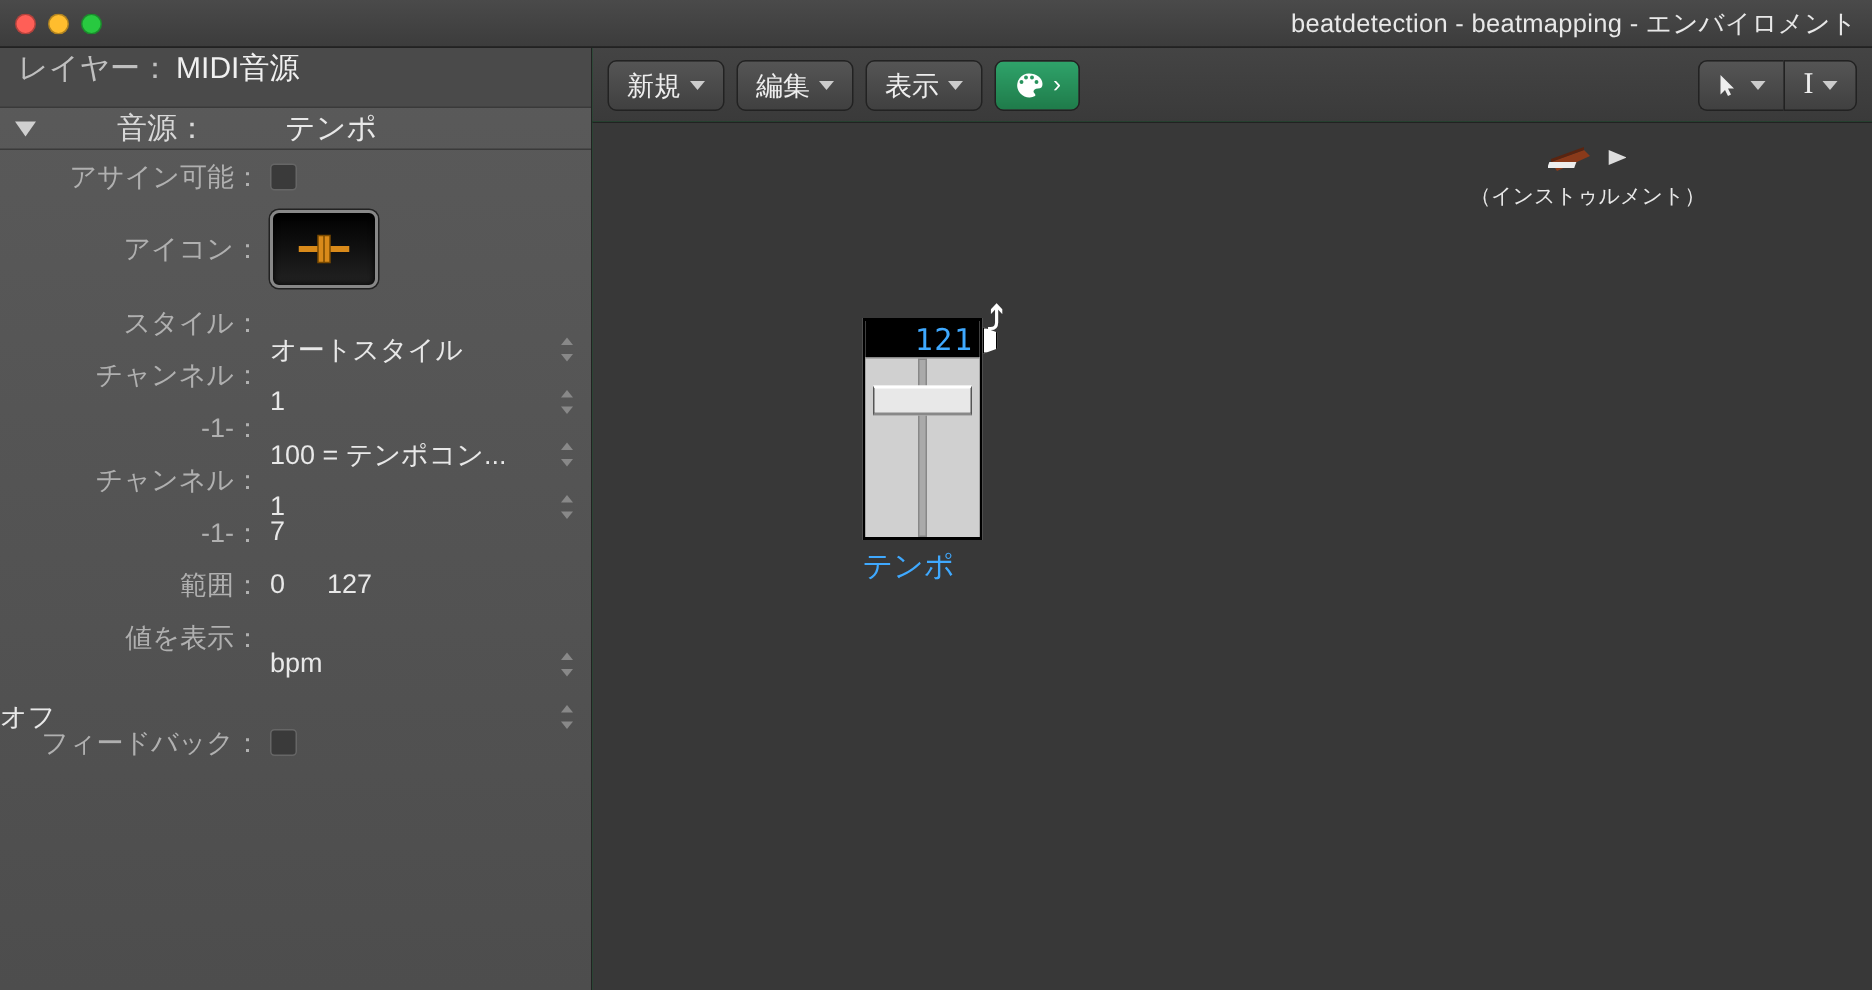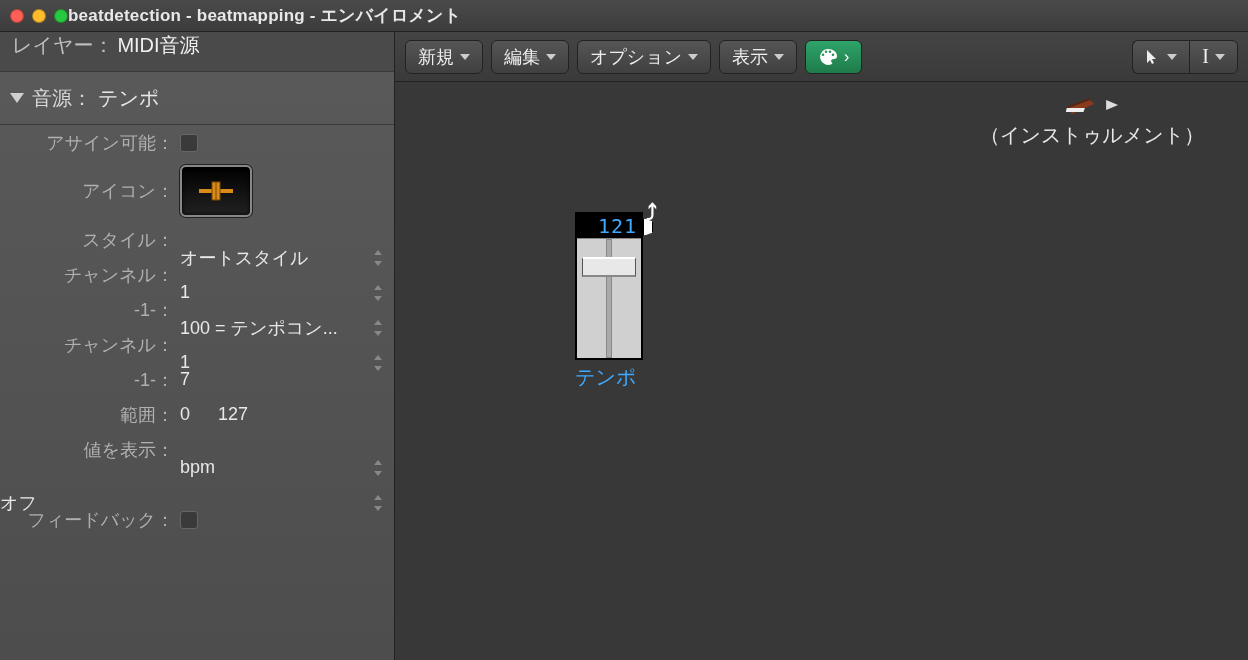--- a/index.html
+++ b/index.html
@@ -5,33 +5,33 @@
   * { box-sizing: border-box; margin: 0; padding: 0; font-family: -apple-system, "Helvetica Neue", Arial, sans-serif; }
   body { background: #1e1e1e; width: 1248px; height: 660px; overflow: hidden; position: relative; color: #d0d0d0; }
 
   
   .titlebar { height: 32px; background: linear-gradient(#4a4a4a,#3c3c3c); display: flex; align-items: center; padding: 0 10px; border-bottom: 1px solid #222; }
   .traffic { display: flex; gap: 8px; }
   .tl { width: 14px; height: 14px; border-radius: 50%; border: 1px solid rgba(0,0,0,.3); }
   .tl.red { background: #ff5f57; }
   .tl.yellow { background: #ffbd2e; }
   .tl.green { background: #28c940; }
-  .wintitle { flex: 1; text-align: left; font-size: 17px; color: #e8e8e8; font-weight: 700; letter-spacing: .2px; }
+  .wintitle { flex: 1; text-align: right; font-size: 17px; color: #e8e8e8; font-weight: 400; letter-spacing: .2px; }
 
   
   .content { display: flex; height: calc(100% - 32px); }
   .sidebar { width: 395px; background: linear-gradient(#5a5a5a,#4d4d4d); border-right: 1px solid #222; display: flex; flex-direction: column; }
 
   
   .layer-row { height: 40px; display: flex; align-items: flex-start; padding: 0 12px; font-size: 20px; border-bottom: 1px solid #3a3a3a; background:#4a4a4a; }
   .layer-row .label { color: #bfbfbf; }
   .layer-row .value { color: #f0f0f0; margin-left: 4px; }
 
   
-  .source-row { height: 53px; display: flex; align-items: center; padding: 0 10px; font-size: 20px; border-bottom: 1px solid #3a3a3a; }
+  .source-row { height: 28px; display: flex; align-items: center; padding: 0 10px; font-size: 20px; border-bottom: 1px solid #3a3a3a; gap: 46px; }
   .disc-tri { width: 0; height: 0; border-left: 7px solid transparent; border-right: 7px solid transparent; border-top: 10px solid #d0d0d0; margin-right: 8px; }
   .source-row .label { color: #d8d8d8; }
   .source-row .value { color: #e8e8e8; margin-left: 6px; }
 
   
   .insp { flex: 1; overflow: hidden; }
   .row { height: 35px; display: flex; align-items: center; font-size: 18px; }
   .row .k { width: 180px; text-align: right; padding-right: 6px; color: #b0b0b0; }
   .row .v { flex: 1; display: flex; align-items: center; gap: 6px; color: #e8e8e8; }
   .row.icon-row { height: 62px; }
@@ -53,32 +53,32 @@
   .toolgrp { display:flex; gap:0; }
   .toolgrp .tbtn { border-radius:0; border-right:none; }
   .toolgrp .tbtn:first-child { border-top-left-radius:6px; border-bottom-left-radius:6px; }
   .toolgrp .tbtn:last-child { border-top-right-radius:6px; border-bottom-right-radius:6px; border-right:1px solid #222; }
 
   .canvas { flex:1; position: relative; background: #383838; }
 
   
   .obj { position: absolute; left: 180px; top: 130px; }
   .hook { position:absolute; top:-12px; right:-14px; font-size:22px; color:#fff; font-weight:bold; }
-  .fader-box { width:68px; background:#fff; border:2px solid #000; }
+  .fader-box { width:80px; background:#fff; border:2px solid #000; }
   .fader-num { background:#000; color:#3fa9ff; font-size:20px; text-align:right; padding:0 4px; height:24px; font-family: monospace; letter-spacing:1px; }
   .fader-track { height:120px; background:#d0d0d0; position:relative; border-top:1px solid #888; display:flex; justify-content:center; }
   .slot { width:6px; height:100%; background:#aaa; border:1px solid #888; }
   .thumb { position:absolute; top:18px; left:5px; right:5px; height:20px; background:#e8e8e8; border:1px solid #555; border-top:2px solid #fff; border-bottom:2px solid #888; }
   .obj-label { color:#3fa9ff; font-size:20px; margin-top:4px; }
   .nub { position:absolute; right:-10px; top:6px; width:10px; height:18px; background:#fff; border:1px solid #000; clip-path: polygon(0 0, 100% 20%, 100% 80%, 0 100%); }
 
   
   .instr { position:absolute; left:585px; top:10px; text-align:center; }
   .instr-icon { font-size:24px; display:flex; align-items:center; gap:10px; justify-content:center; height:26px; }
-  .instr-label { color:#e8e8e8; font-size:20px; margin-top:4px; }
+  .instr-label { color:#e8e8e8; font-size:14px; margin-top:4px; }
   .flag { width:12px; height:10px; background:#ddd; clip-path: polygon(0 0, 100% 50%, 0 100%); }
 
   .cursor-svg { width:16px; height:16px; }
   .ibeam { font-family: serif; font-size:20px; }
 </style>
 </head>
 <body>
 
 <div class="titlebar">
   <div class="traffic">
@@ -200,24 +200,20 @@
   </div>
 
   <div class="canvas-wrap">
     <div class="toolbar">
       <div class="tbtn">
           <span>新規</span>
           <span class="chev"></span>
         </div>
       <div class="tbtn">
           <span>編集</span>
-          <span class="chev"></span>
-        </div>
-      <div class="tbtn">
-          <span>オプション</span>
           <span class="chev"></span>
         </div>
       <div class="tbtn">
           <span>表示</span>
           <span class="chev"></span>
         </div>
       <div class="tbtn green">
         <svg width="20" height="18" viewBox="0 0 20 18">
             <path fill="#fff" d="M10 1a8 8 0 1 0 4 15c1-1-1-2-1-3 0-1 1-2 3-2 2 0 3-1 3-3 0-4-4-7-9-7zM5 8a1.3 1.3 0 1 1 0-2.6A1.3 1.3 0 0 1 5 8zm3-3a1.3 1.3 0 1 1 0-2.6A1.3 1.3 0 0 1 8 5zm4 0a1.3 1.3 0 1 1 0-2.6A1.3 1.3 0 0 1 12 5zm3 3a1.3 1.3 0 1 1 0-2.6A1.3 1.3 0 0 1 15 8z"></path>
           </svg>

